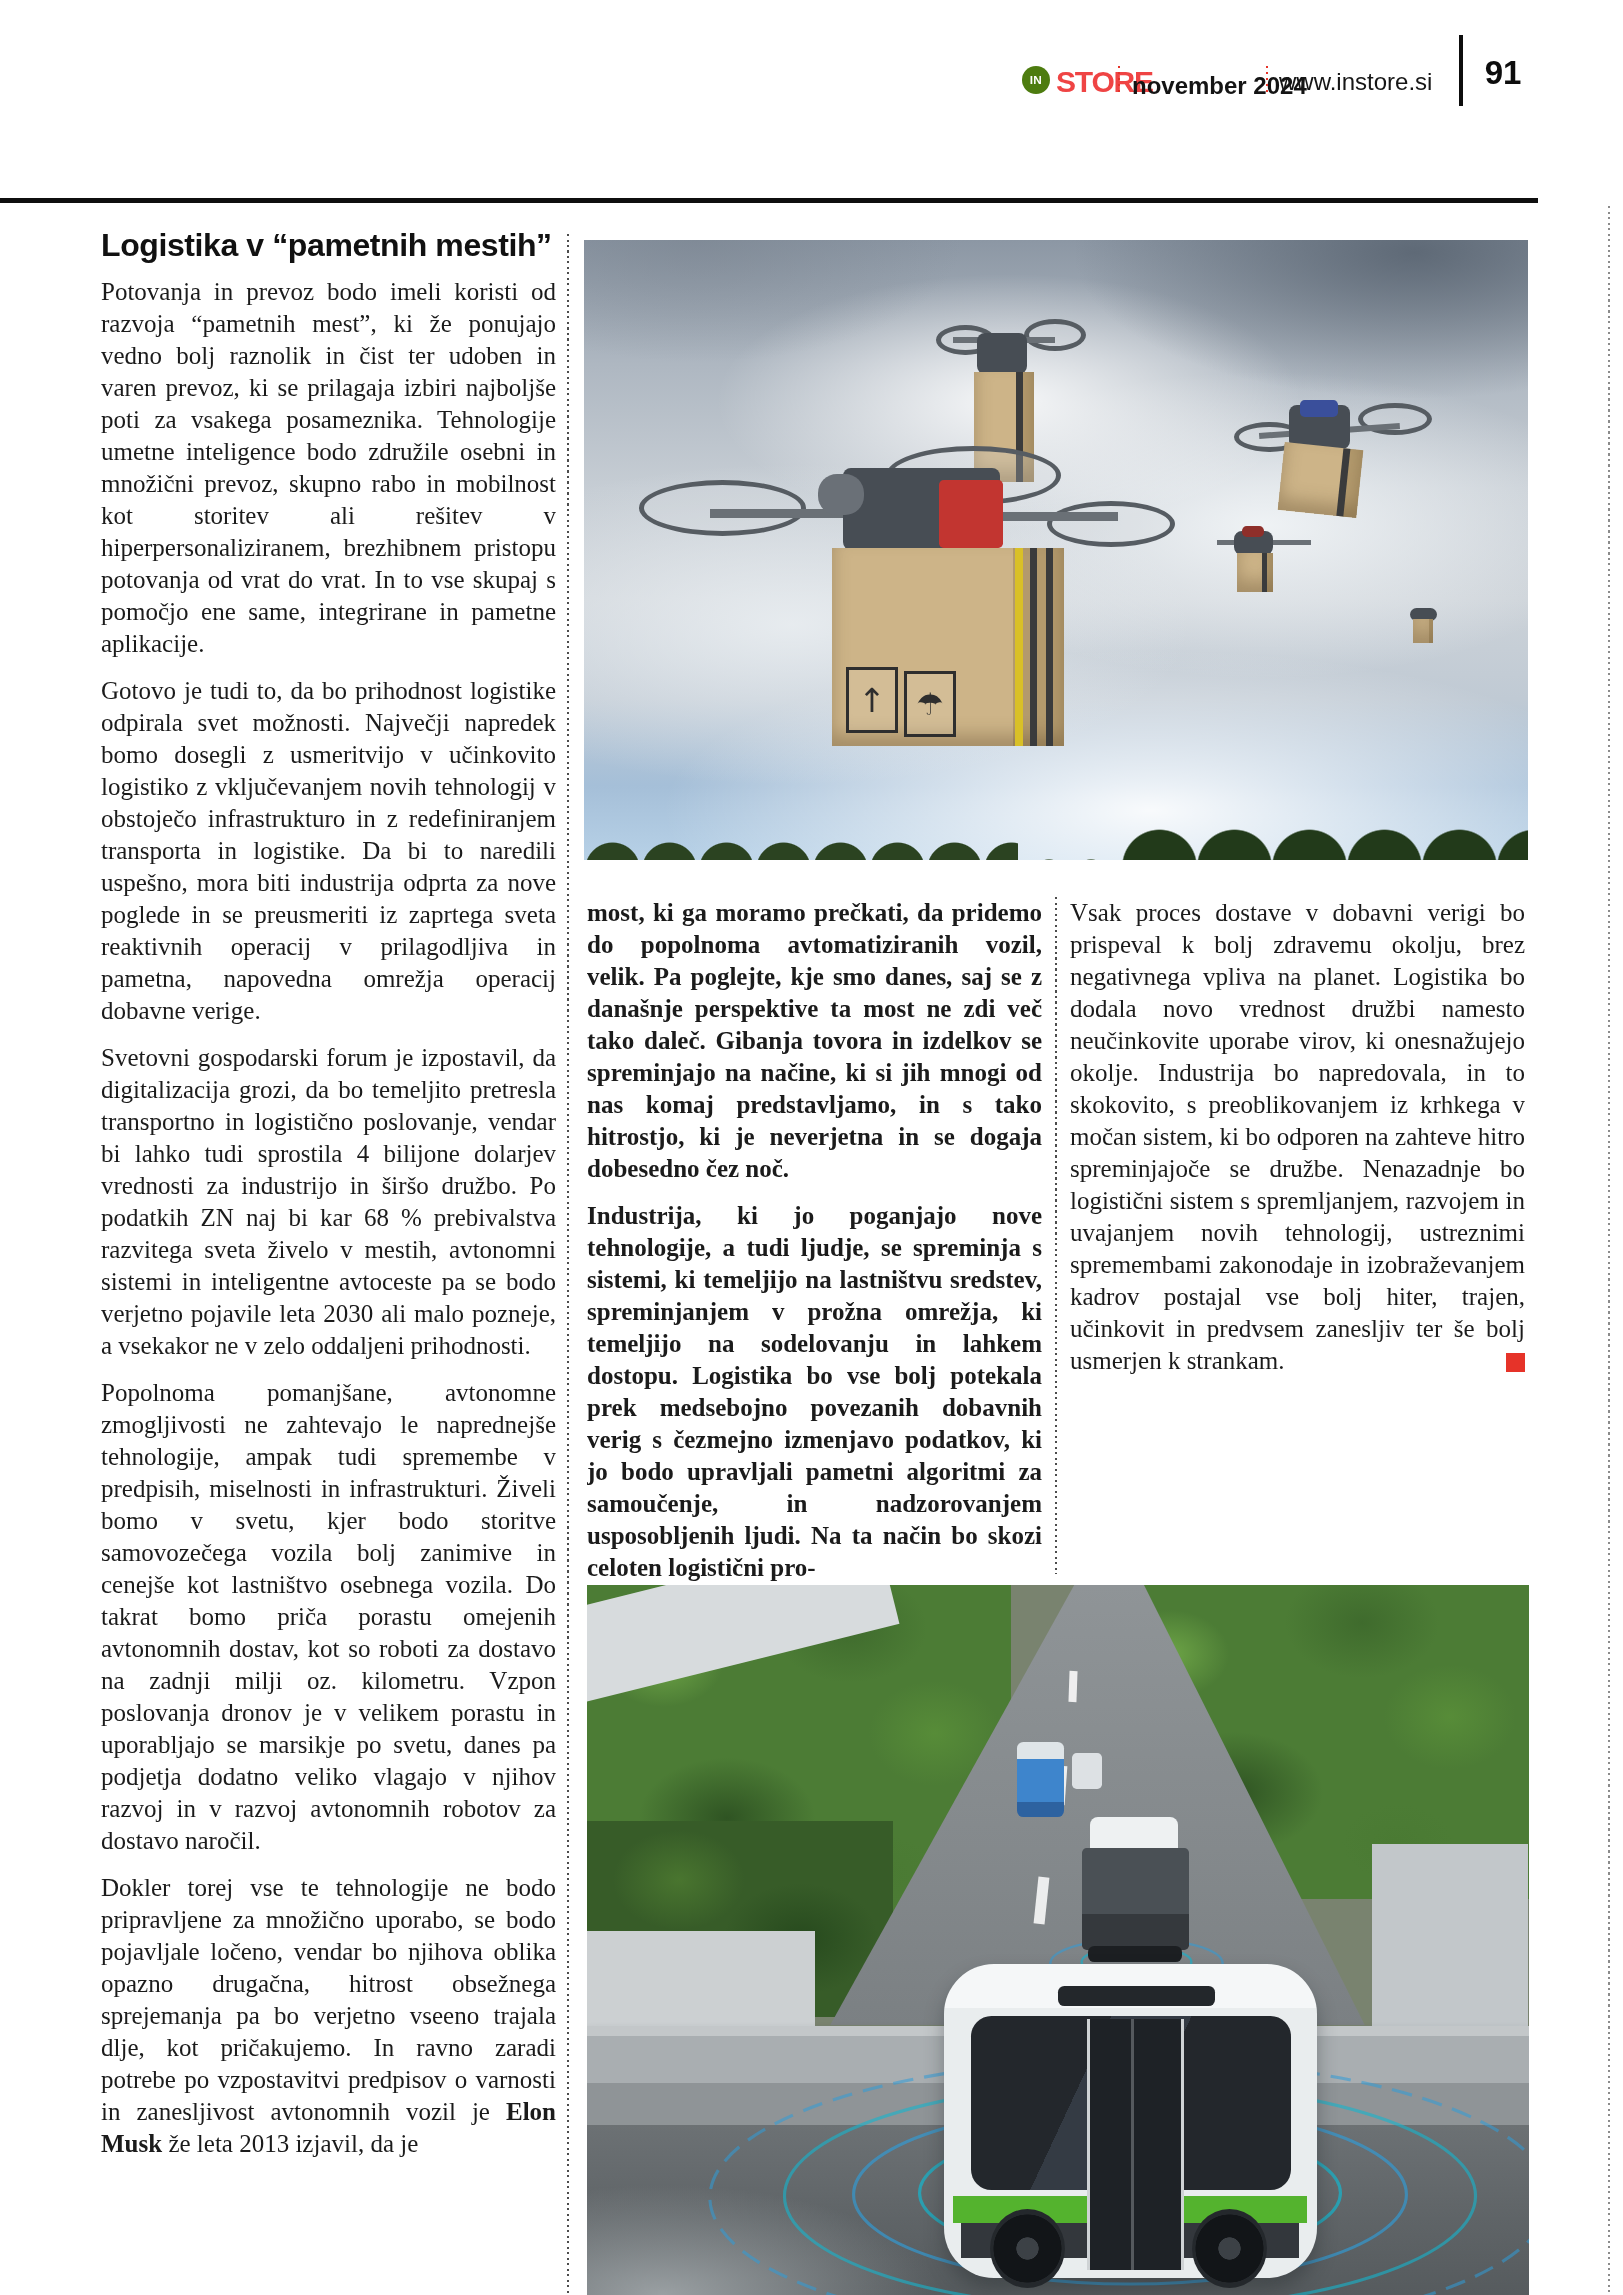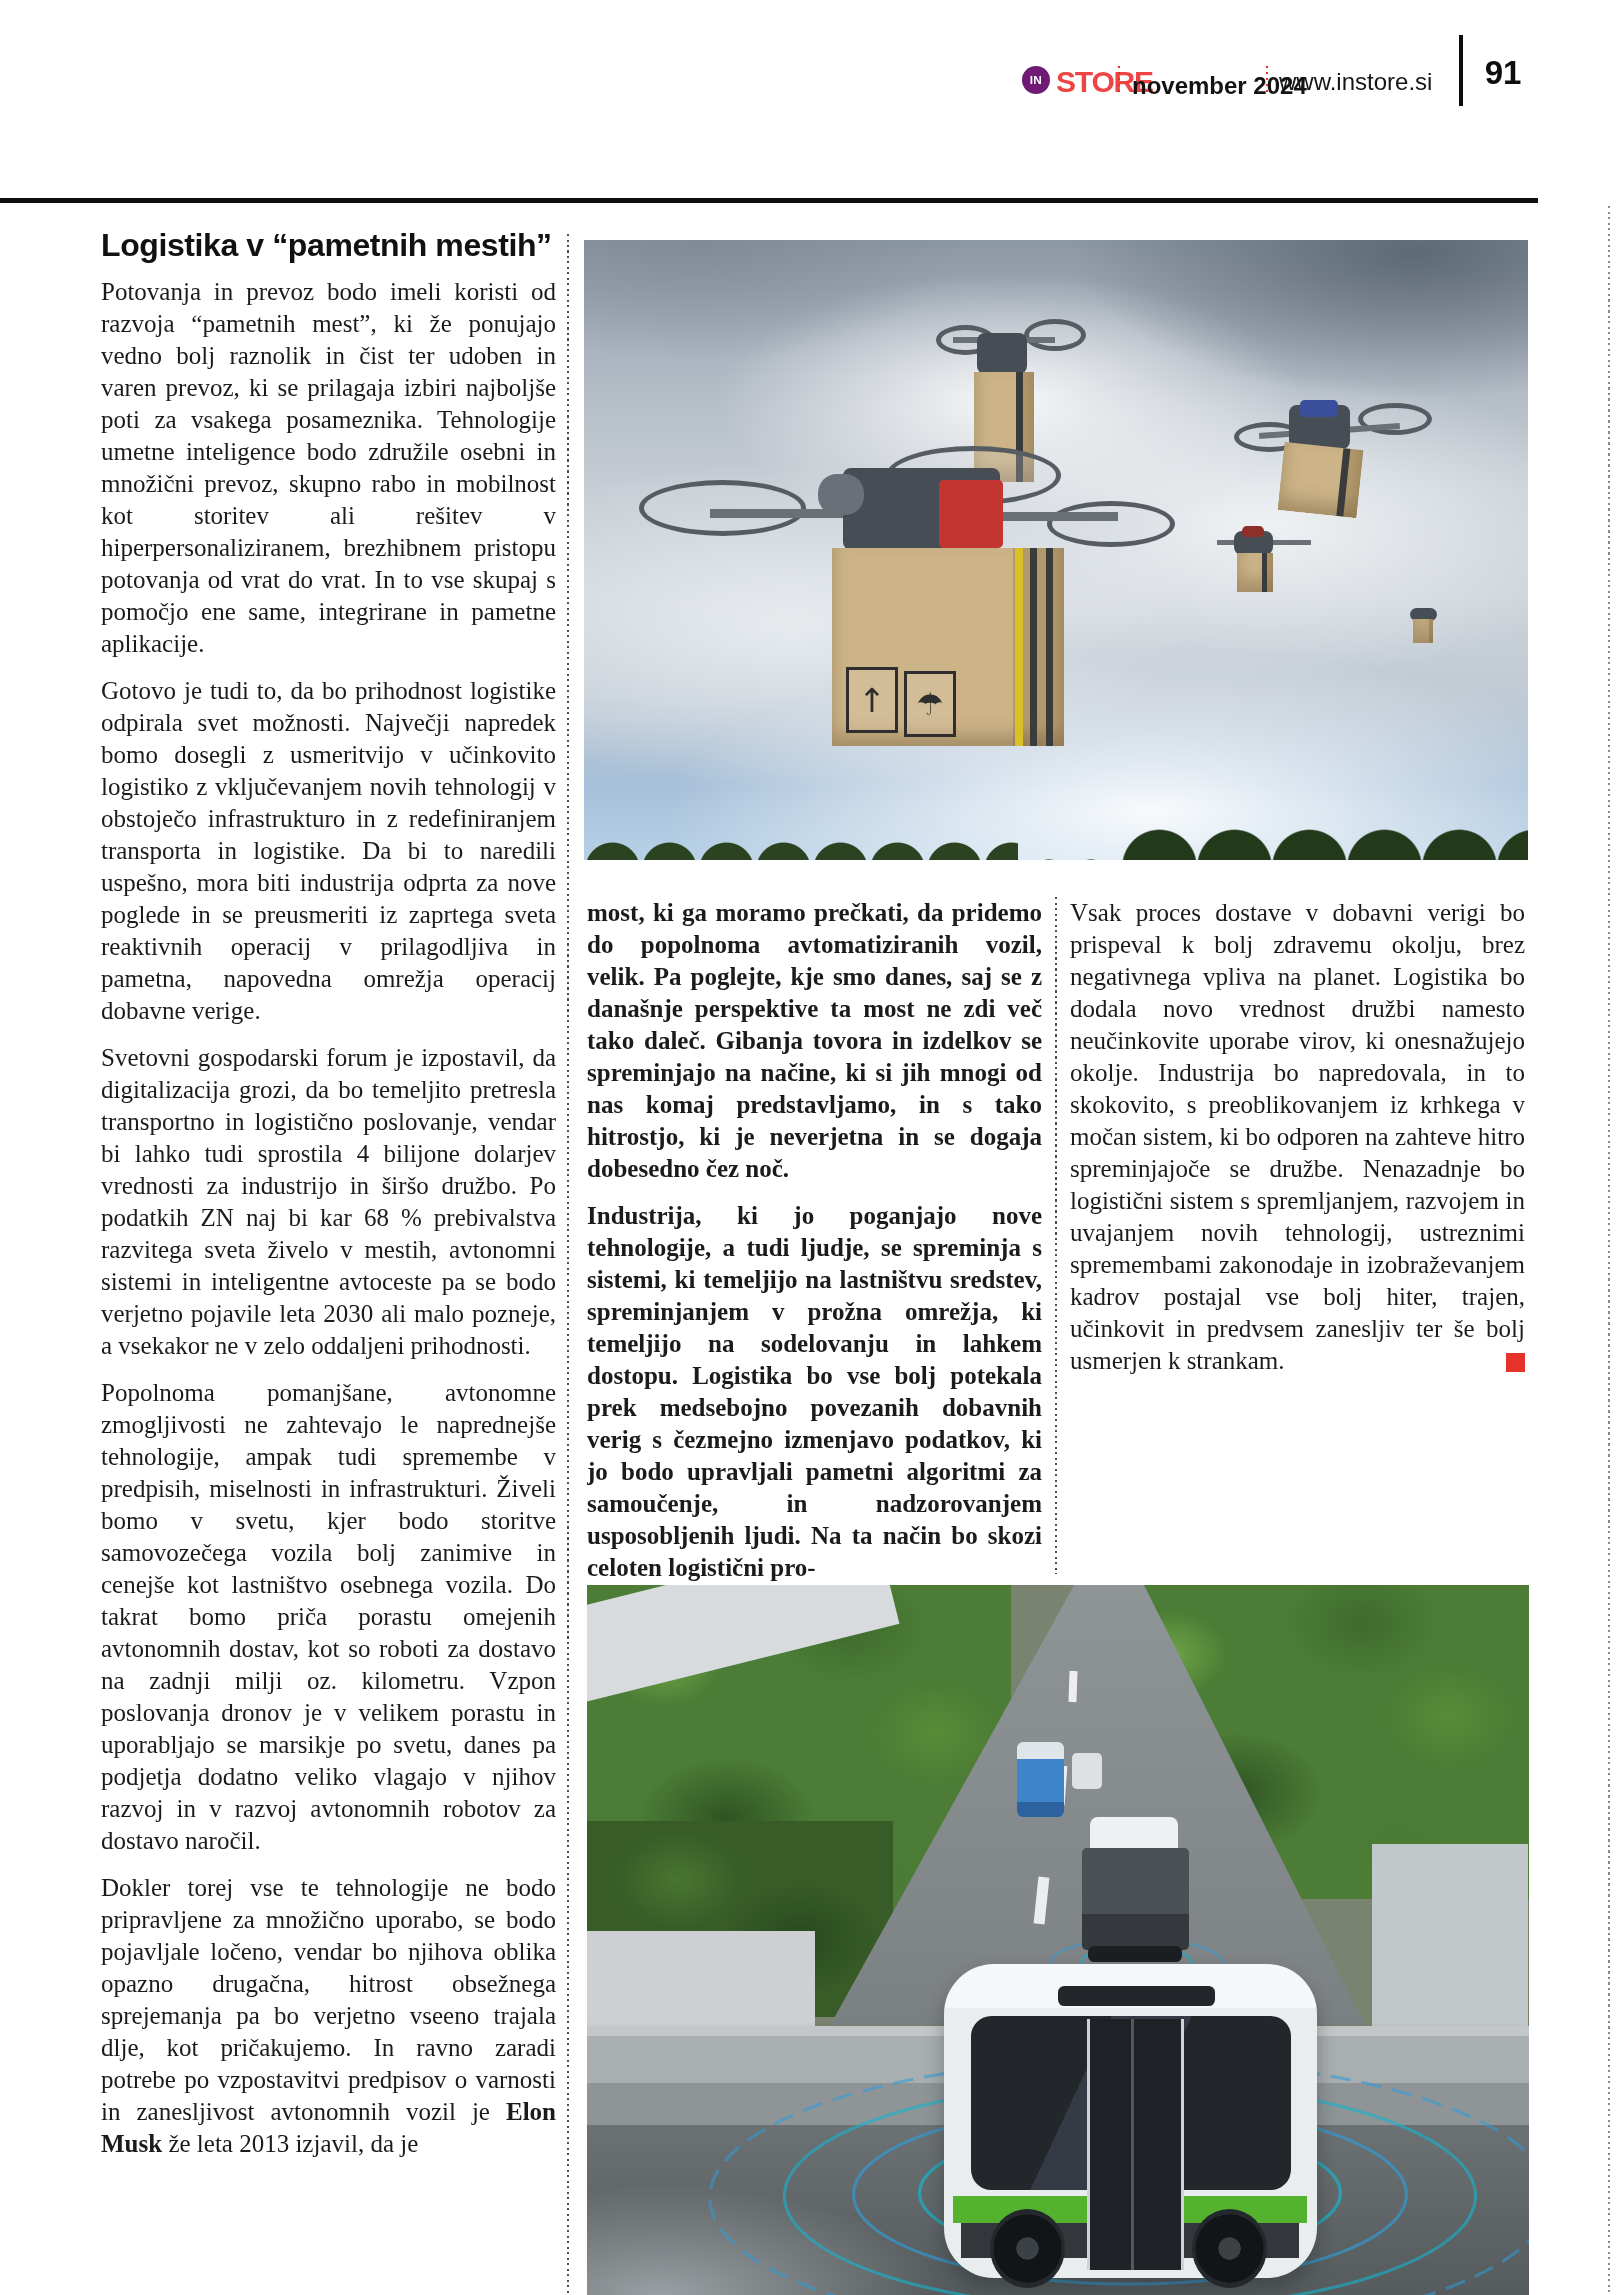--- a/index.html
+++ b/index.html
@@ -1,21 +1,21 @@
 <!DOCTYPE html>
 <html lang="sl" style="font-size:12.6px"><head>
 <meta charset="utf-8">
 <style>
   html,body{margin:0;padding:0;background:#fff;}
   #page{position:relative;width:1623px;height:2295px;background:#ffffff;overflow:hidden;
         font-family:"Liberation Serif",serif;color:#1b1b1b;}
 
   
   .hdr-el{position:absolute;white-space:nowrap;}
-  #logo-circle{left:1022px;top:66px;width:28px;height:28px;border-radius:50%;background:#701a75;
+  #logo-circle{left:1022px;top:66px;width:28px;height:28px;border-radius:50%;background:#4d7c0f;
                color:#fff;font:700 11.8px/28px "Liberation Sans",sans-serif;text-align:center;letter-spacing:0.4px;}
   #brand{left:1056px;top:64px;font:700 30px/35px "Liberation Sans",sans-serif;letter-spacing:-1.2px;color:#ef4444;}
   .rdot{position:absolute;width:2.4px;height:30px;
         background-image:repeating-linear-gradient(180deg,#e63329 0 2.4px,transparent 2.4px 5.9px);}
   #rdot1{left:1118px;top:66px;}
   #rdot2{left:1266px;top:66px;}
   #issue{left:1132px;top:72px;font:700 24px/28px "Liberation Sans",sans-serif;color:#141414;}
   #site{left:1279px;top:68px;font:400 24px/28px "Liberation Sans",sans-serif;color:#161616;text-align:right;}
   #hdr-bar{left:1459px;top:35px;width:3.9px;height:71px;background:#0d0d0d;}
   #pagenum{left:1470px;top:55px;width:66px;text-align:center;font:700 33px/36px "Liberation Sans",sans-serif;color:#0d0d0d;}

